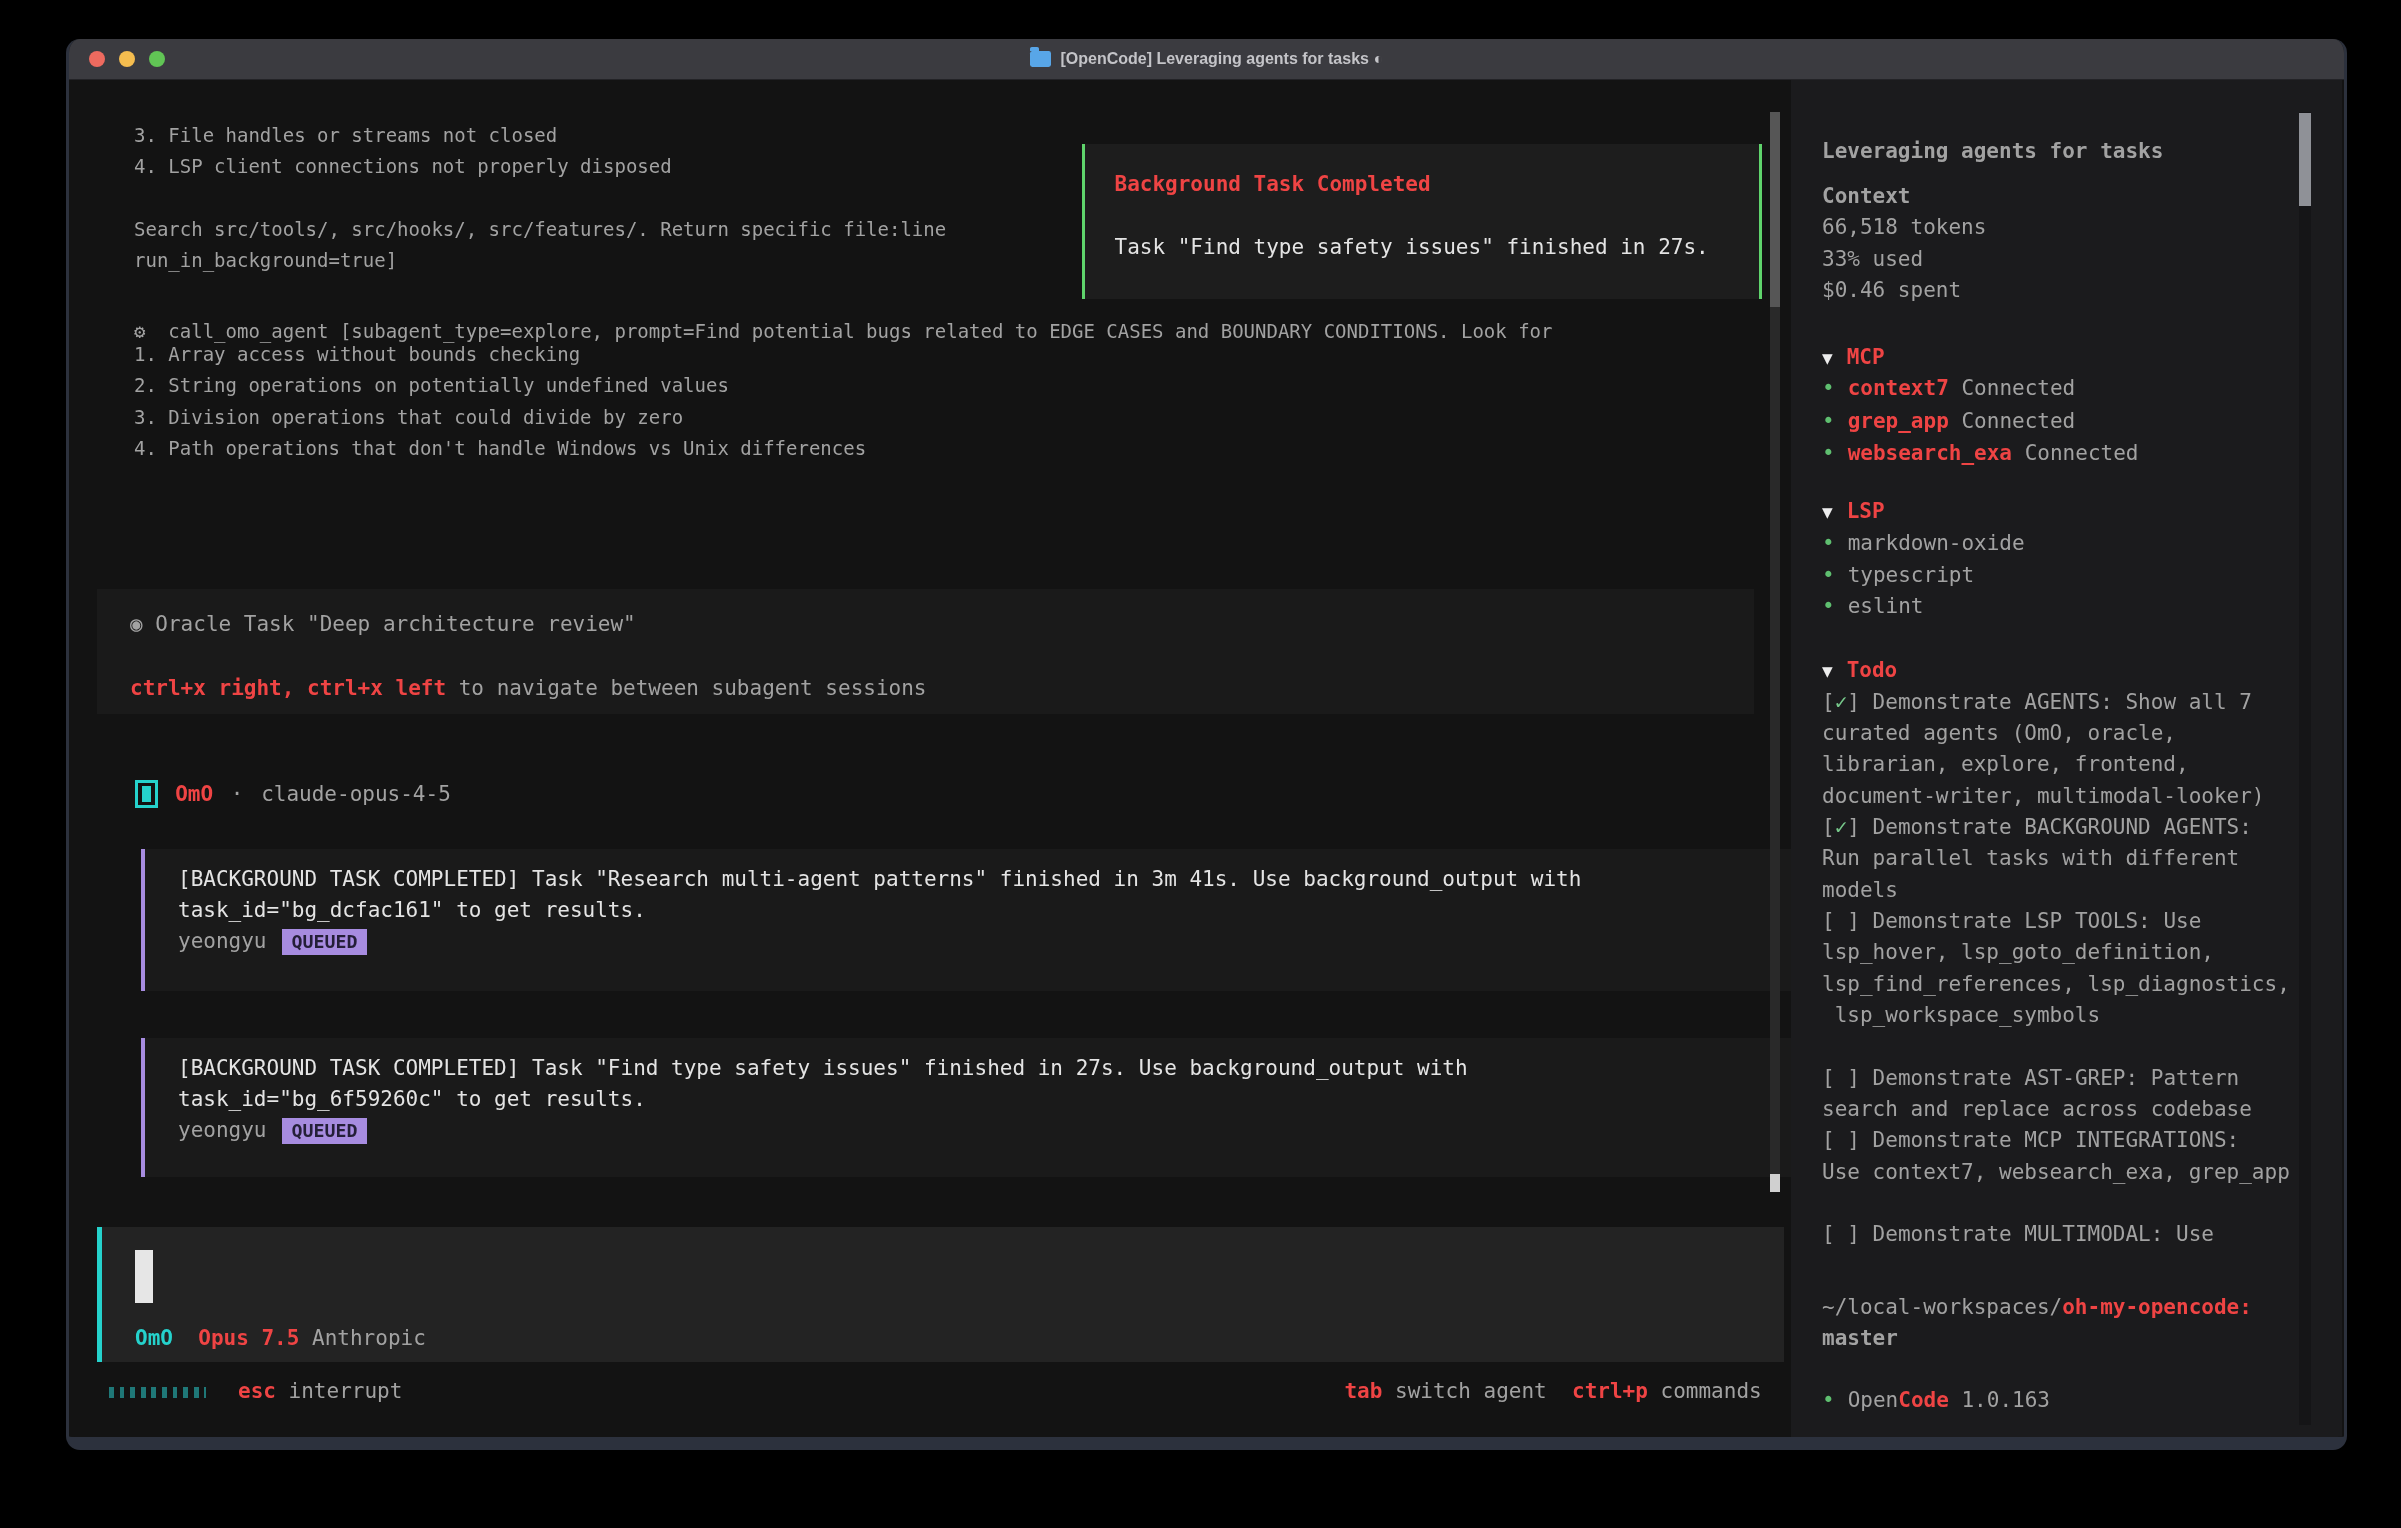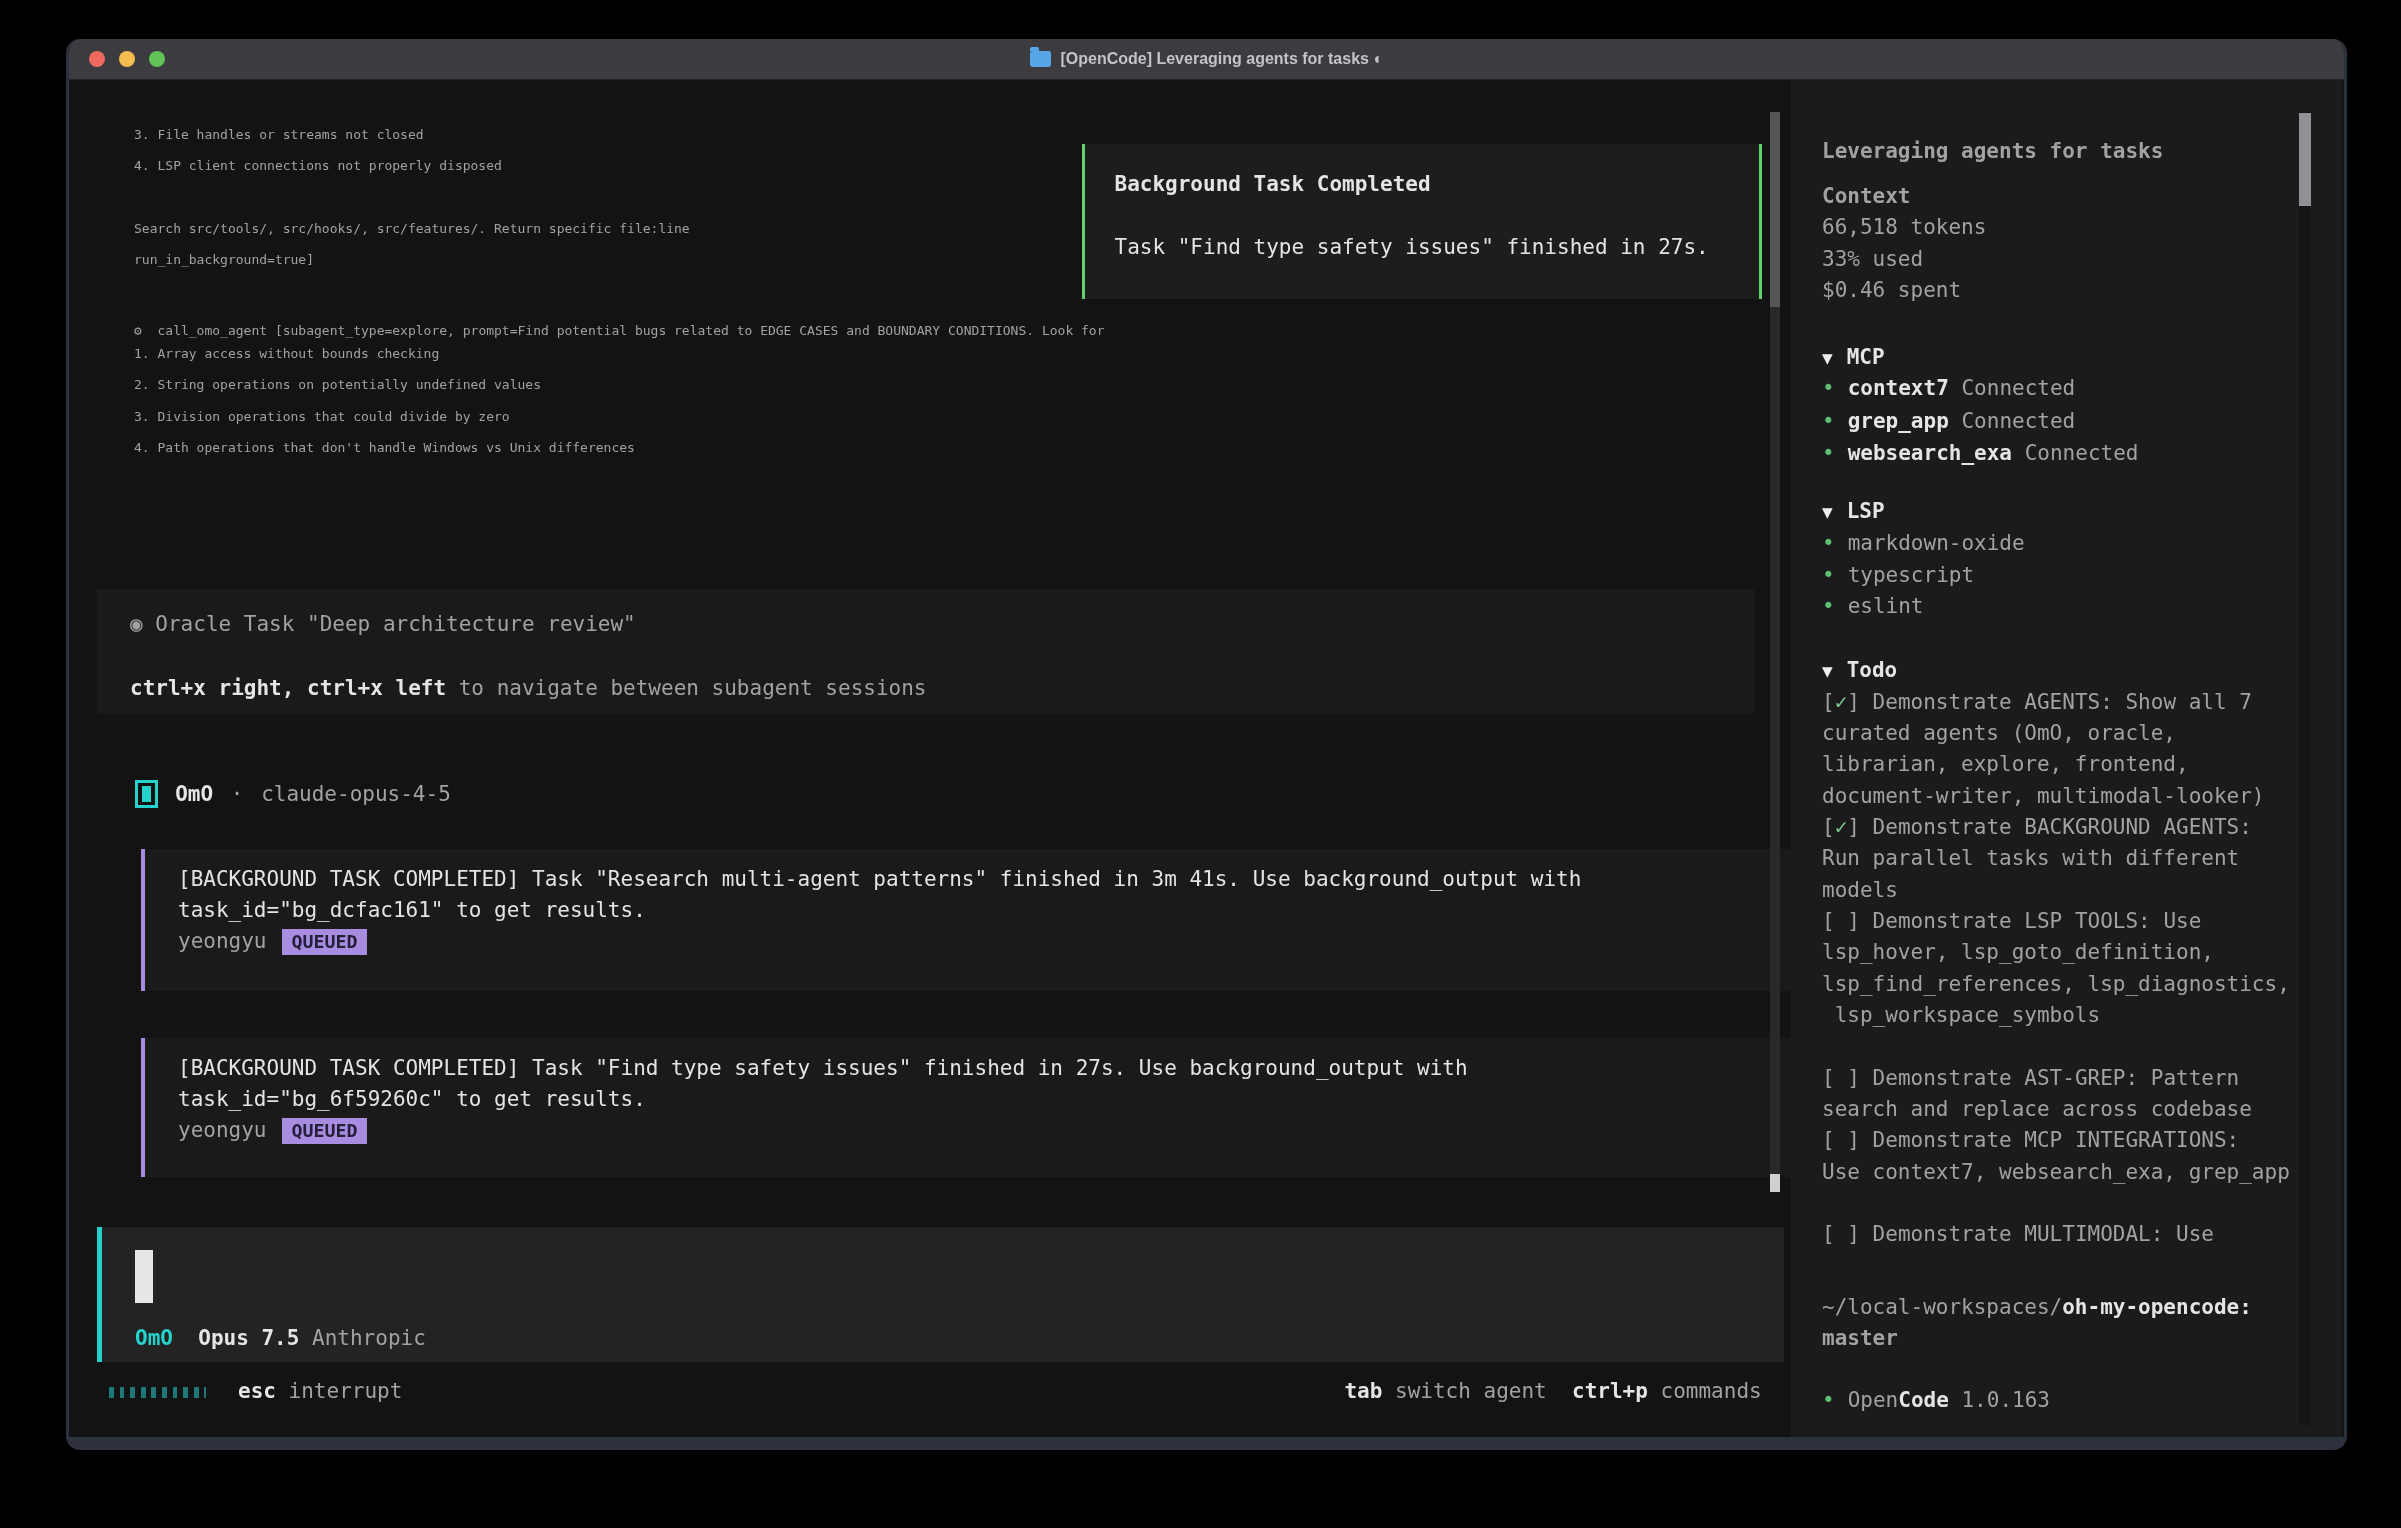--- a/index.html
+++ b/index.html
@@ -12,22 +12,22 @@
             display:flex;align-items:center;justify-content:center;position:relative;}
   .traffic{position:absolute;left:20px;top:50%;transform:translateY(-50%);display:flex;gap:14px;}
   .light{width:16px;height:16px;border-radius:50%;}
   .light.red{background:#ee6a5f;} .light.yellow{background:#f5bd4f;} .light.green{background:#61c555;}
   .titletext{font-family:"Liberation Sans",sans-serif;font-weight:700;font-size:16px;
              color:#c4c4c8;display:flex;align-items:center;gap:9.5px;white-space:pre;}
   .folder{width:21px;height:16px;background:#58a6e8;border-radius:2.4px;position:relative;display:inline-block;}
   .folder:before{content:"";position:absolute;top:-4.1px;left:0;width:8.9px;height:4.1px;
                  background:#58a6e8;border-radius:1.8px 1.8px 0 0;}
   .content{position:absolute;top:41px;left:0;right:0;bottom:0;background:#131313;}
-  .line{position:absolute;left:65px;font-size:13px;line-height:26px;white-space:pre;color:#a2a2a2;}
-  .dim{color:#a2a2a2;} .bright{color:#e5e5e5;font-weight:700;} .plainwhite{color:#e4e4e4;}
+  .line{position:absolute;left:65px;font-size:19px;line-height:26px;white-space:pre;color:#a2a2a2;}
+  .dim{color:#a2a2a2;} .bright{color:#ef4444;font-weight:700;} .plainwhite{color:#e4e4e4;}
   .greentx{color:#7fd795;} .cyantx{color:#25d2cc;font-weight:700;} .tick{color:#77c98b;}
   .bullet{color:#5fbf70;margin-right:13px;} .tri{color:#ededed;font-size:17.7px;margin-right:14px;}
   .box{position:absolute;left:28px;width:1657px;background:#1a1a1a;box-sizing:border-box;}
   .taskbox{border-left:4.1px solid #a78ce0;margin-left:44px;}
   .boxline{position:absolute;left:33px;font-size:21px;white-space:pre;}
   .badge{display:inline-block;background:#a78ce0;color:#241f38;font-weight:700;
          font-size:18.3px;padding:2.4px 9.5px;margin-left:15.4px;}
   .inputbox{position:absolute;left:28px;width:1687px;height:135px;background:#232323;
             border-left:5.9px solid #25d2cc;box-sizing:border-box;}
   .cursor{position:absolute;left:33px;top:22.5px;width:17.7px;height:53px;background:#e6e6e6;}

